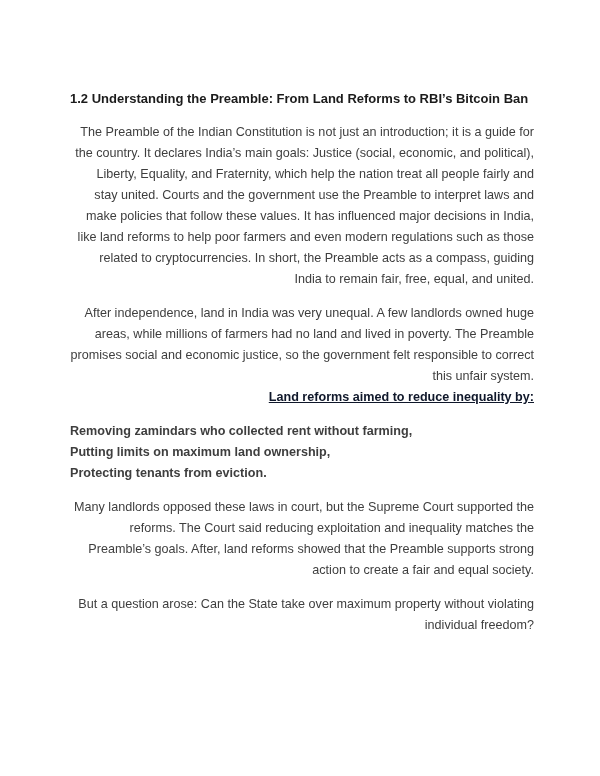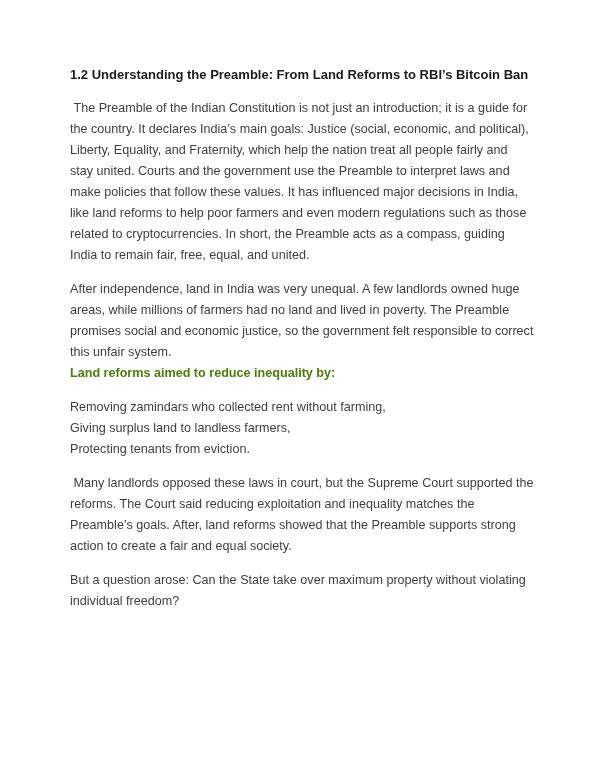--- a/index.html
+++ b/index.html
@@ -11,70 +11,72 @@
     width: 600px;
     height: 776px;
     font-family: "Liberation Sans", sans-serif;
     -webkit-font-smoothing: antialiased;
     overflow: hidden;
   }
   .page {
     box-sizing: border-box;
     width: 600px;
     height: 776px;
-    padding: 64px 66px 40px 70px;
+    padding: 88px 66px 40px 70px;
     background: #ffffff;
   }
   .doc-heading {
     font-size: 13px;
     font-weight: 700;
     color: #1b1b1b;
     line-height: 21px;
     margin: 0 0 13px 0;
     white-space: pre-wrap;
   }
   .doc-para {
     font-size: 12.6px;
     font-weight: 400;
     color: #3e3e3e;
     line-height: 21px;
     margin: 0 0 13px 0;
     white-space: pre-wrap;
+    text-align: right;
   }
   .doc-para .bold-run {
     font-weight: 700;
-    color: #4d7c0f;
+    color: #0f172a;
     display: block;
+    text-decoration: underline;
   }
   .line-group {
     margin: 0 0 13px 0;
   }
   .line-group .line {
     font-size: 12.6px;
-    font-weight: 400;
+    font-weight: 700;
     color: #3e3e3e;
     line-height: 21px;
     white-space: pre-wrap;
   }
 </style>
 </head>
 <body>
 
 <div class="page">
 
   <div class="doc-heading">1.2 Understanding the Preamble: From Land Reforms to RBI’s Bitcoin Ban</div>
 
   <div class="doc-para"> The Preamble of the Indian Constitution is not just an introduction; it is a guide for the country. It declares India’s main goals: Justice (social, economic, and political), Liberty, Equality, and Fraternity, which help the nation treat all people fairly and stay united. Courts and the government use the Preamble to interpret laws and make policies that follow these values. It has influenced major decisions in India, like land reforms to help poor farmers and even modern regulations such as those related to cryptocurrencies. In short, the Preamble acts as a compass, guiding India to remain fair, free, equal, and united.</div>
 
 
   <div class="doc-para"><span>After independence, land in India was very unequal. A few landlords owned huge areas, while millions of farmers had no land and lived in poverty. The Preamble promises social and economic justice, so the government felt responsible to correct this unfair system.</span><span class="bold-run">Land reforms aimed to reduce inequality by:</span></div>
 
   <div class="line-group">
     <div class="line">Removing zamindars who collected rent without farming,</div>
-    <div class="line">Giving surplus land to landless farmers,</div>
+    <div class="line">Putting limits on maximum land ownership,</div>
     <div class="line">Protecting tenants from eviction.</div>
   </div>
 
   <div class="doc-para"> Many landlords opposed these laws in court, but the Supreme Court supported the reforms. The Court said reducing exploitation and inequality matches the Preamble’s goals. After, land reforms showed that the Preamble supports strong action to create a fair and equal society.</div>
 
 
 
   <div class="doc-para">But a question arose: Can the State take over maximum property without violating individual freedom?</div>
 
 </div>

